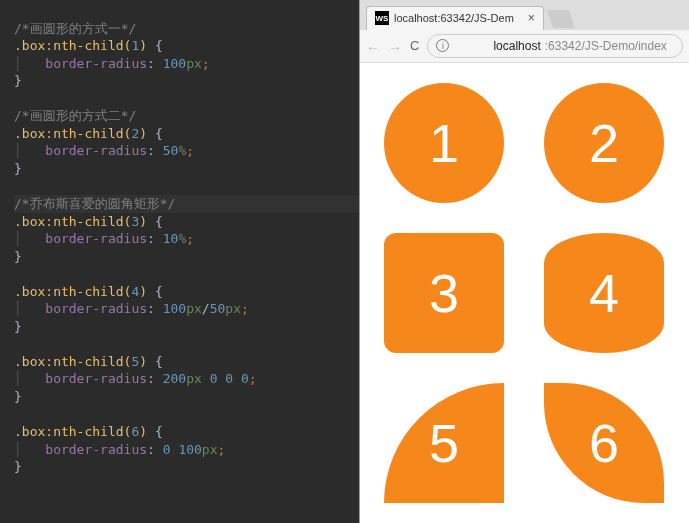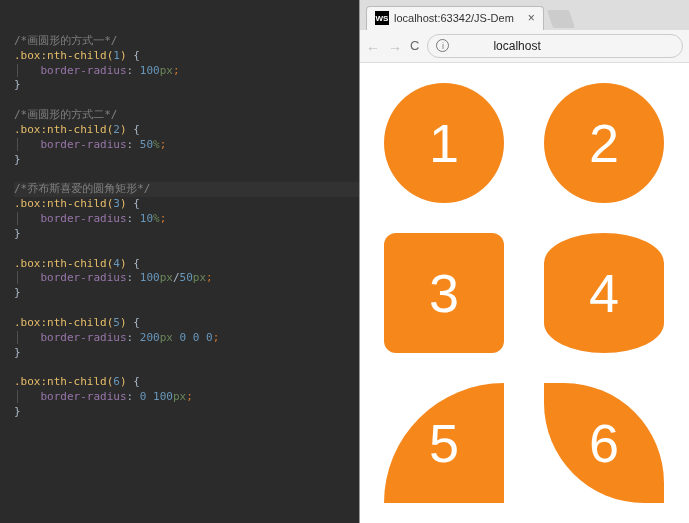--- a/index.html
+++ b/index.html
@@ -7,22 +7,22 @@
     width: 689px; height: 523px;
     display: flex;
     font-family: Consolas, Menlo, monospace;
     overflow: hidden;
     background: #2b2b2b;
   }
   .editor {
     width: 359px; height: 523px;
     background: #2b2b2b;
     color: #a9b7c6;
-    padding: 19px 0 0 14px;
-    font-size: 11px;
+    padding: 2px 0 0 14px;
+    font-size: 13px;
     line-height: 1.35;
     white-space: pre;
     overflow: hidden;
   }
   .cmt { color: #808080; }
   .sel { color: #e8bf6a; }
   .punc { color: #cc7832; }
   .prop { color: #9876aa; }
   .val  { color: #6897bb; }
   .px   { color: #6a8759; }
@@ -153,20 +153,21 @@
     </div>
     <div class="newtab"></div>
   </div>
   <div class="addrbar">
     <span class="nav-arrow">←</span>
     <span class="nav-arrow">→</span>
     <span class="reload">C</span>
     <div class="addr">
       <span class="info-icon">i</span>
       <span class="addr-host">localhost</span>
+        <span class="addr-path">:63342/JS-Demo/index</span>
     </div>
   </div>
   <div class="page">
     <div class="grid">
       <div class="box b1">1</div>
       <div class="box b2">2</div>
       <div class="box b3">3</div>
       <div class="box b4">4</div>
       <div class="box b5">5</div>
       <div class="box b6">6</div>

